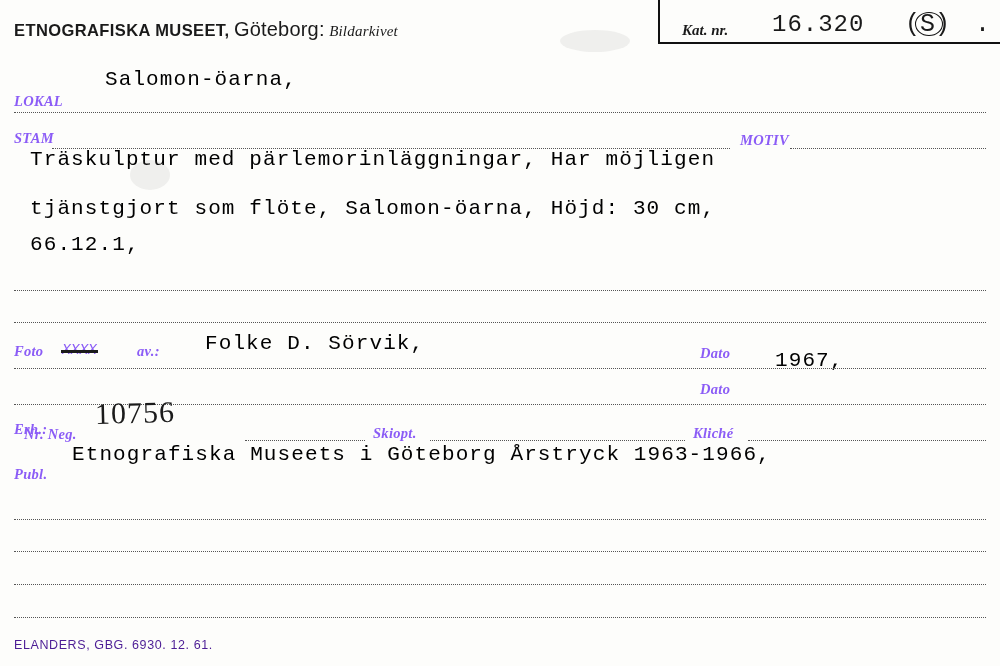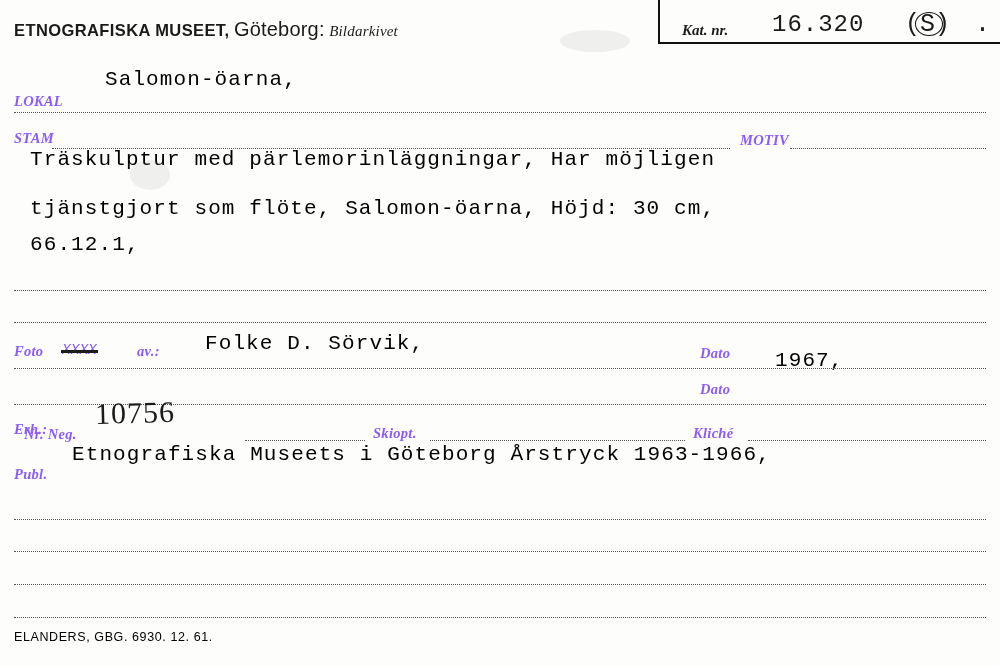--- a/index.html
+++ b/index.html
@@ -172,25 +172,25 @@
     right: -1px;
     top: 48%;
     height: 3px;
     background: #1b1b1b;
   }
 
   
   .footer {
     position: absolute;
     left: 14px;
-    bottom: 22px;
+    bottom: 14px;
     font-family: "Liberation Sans", sans-serif;
     font-size: 12.5px;
     letter-spacing: 0.6px;
-    color: #000000;
+    color: #4c1d95;
   }
 
   
   .smudge {
     position: absolute;
     background: rgba(120,120,120,0.10);
     border-radius: 50%;
     pointer-events: none;
   }
 </style>

